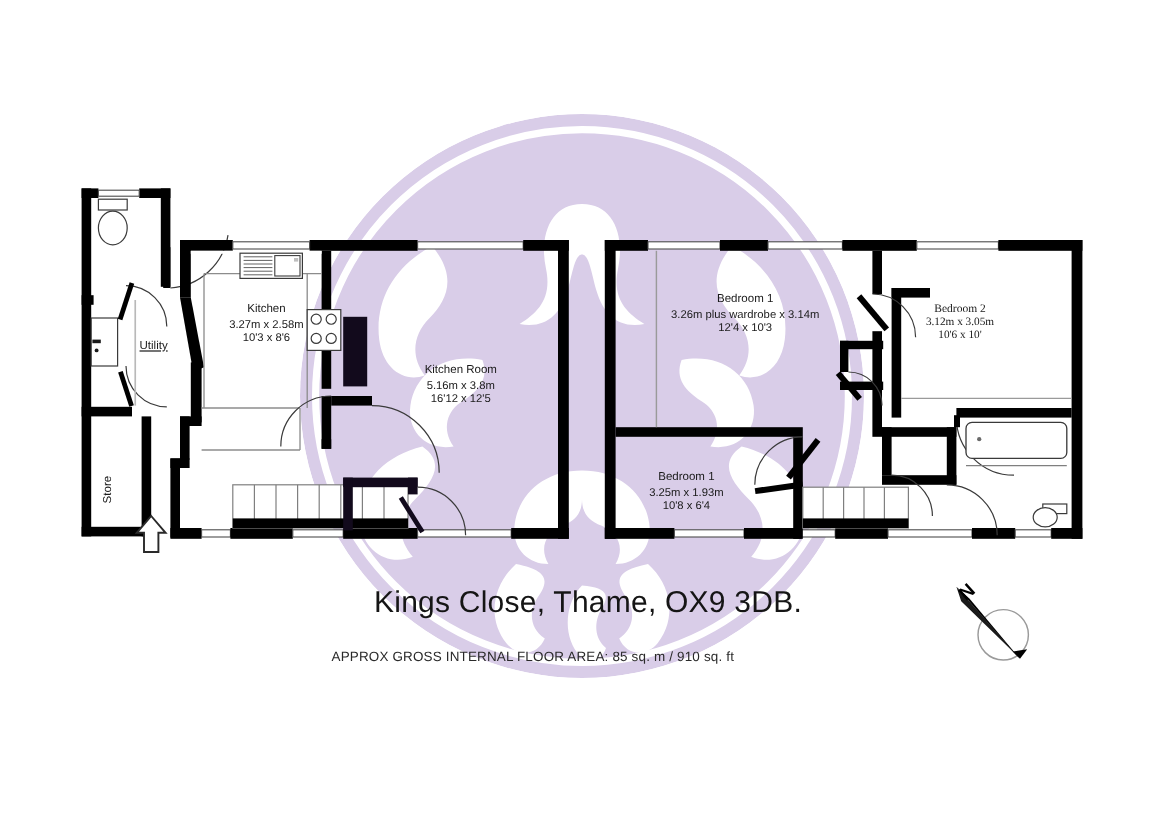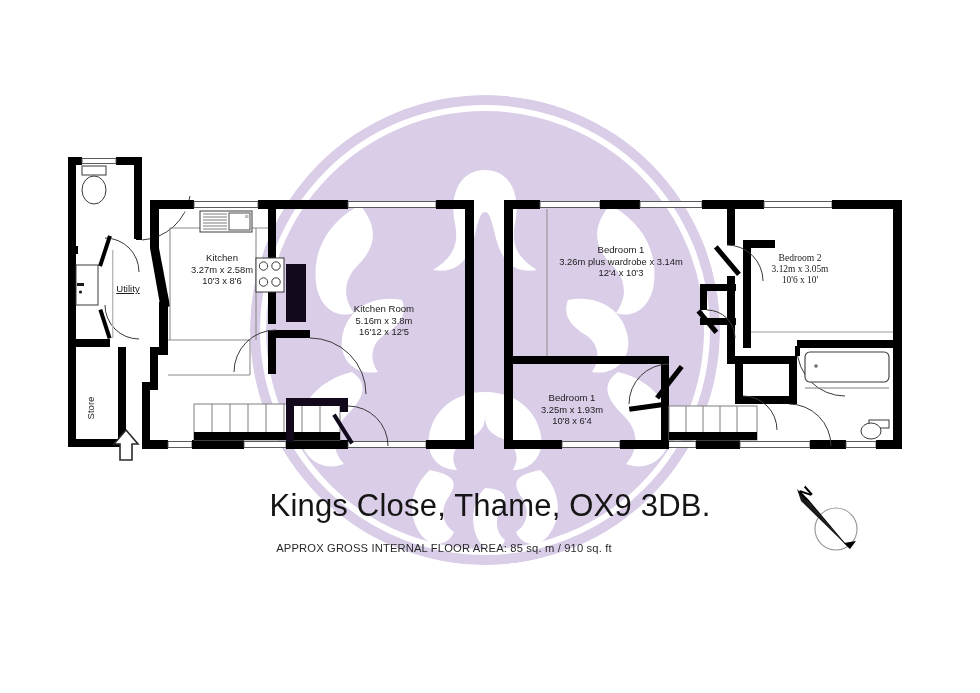--- a/index.html
+++ b/index.html
@@ -8,21 +8,21 @@
   #stage{position:absolute;left:0;top:0;width:980px;height:693px;}
   #watermark{position:absolute;left:0;top:0;width:980px;height:693px;pointer-events:none;}
   #plan{position:absolute;left:0;top:0;width:980px;height:693px;}
   .lbl{position:absolute;text-align:center;line-height:1.22;color:#1a1a1a;
        white-space:nowrap;font-size:9.4px;}
   .lbl .rm{font-size:9.6px;}
   .lbl .dim{font-size:9.4px;}
   .vert{position:absolute;font-size:9.6px;color:#1a1a1a;
         transform:rotate(-90deg);transform-origin:center center;white-space:nowrap;}
   #title{position:absolute;left:0;top:488px;width:980px;text-align:center;
-         font-size:31px;letter-spacing:0.2px;color:#151515;}
+         font-size:25px;letter-spacing:0.2px;color:#151515;}
   #subtitle{position:absolute;left:0;top:542px;width:888px;text-align:center;
             font-size:11.2px;letter-spacing:0.15px;color:#2a2a2a;}
   #compass{position:absolute;left:788px;top:483px;width:80px;height:72px;}
   #entry{position:absolute;left:112px;top:428px;width:28px;height:34px;}
 </style>
 </head>
 <body>
 
 <div id="stage">
 

